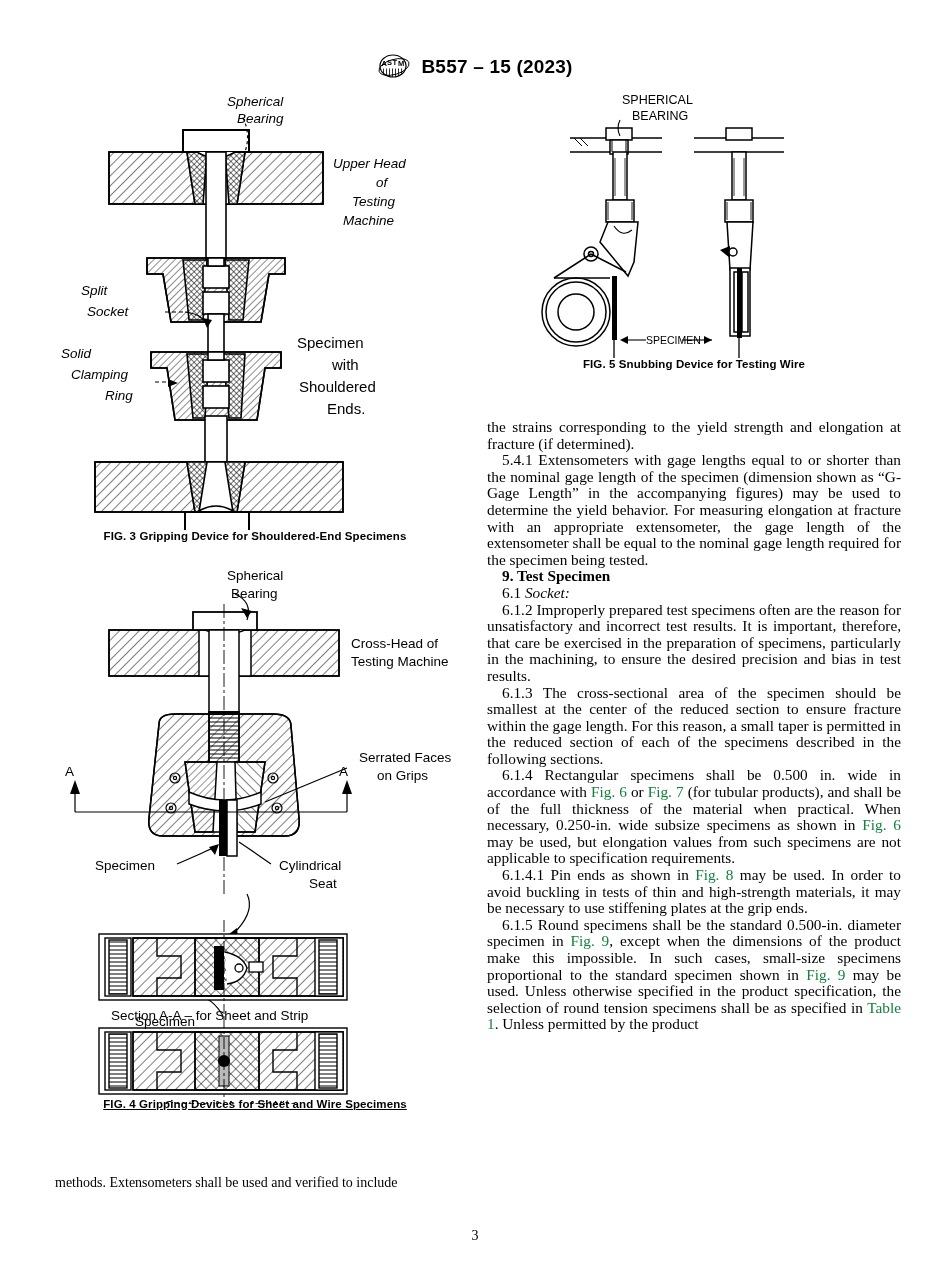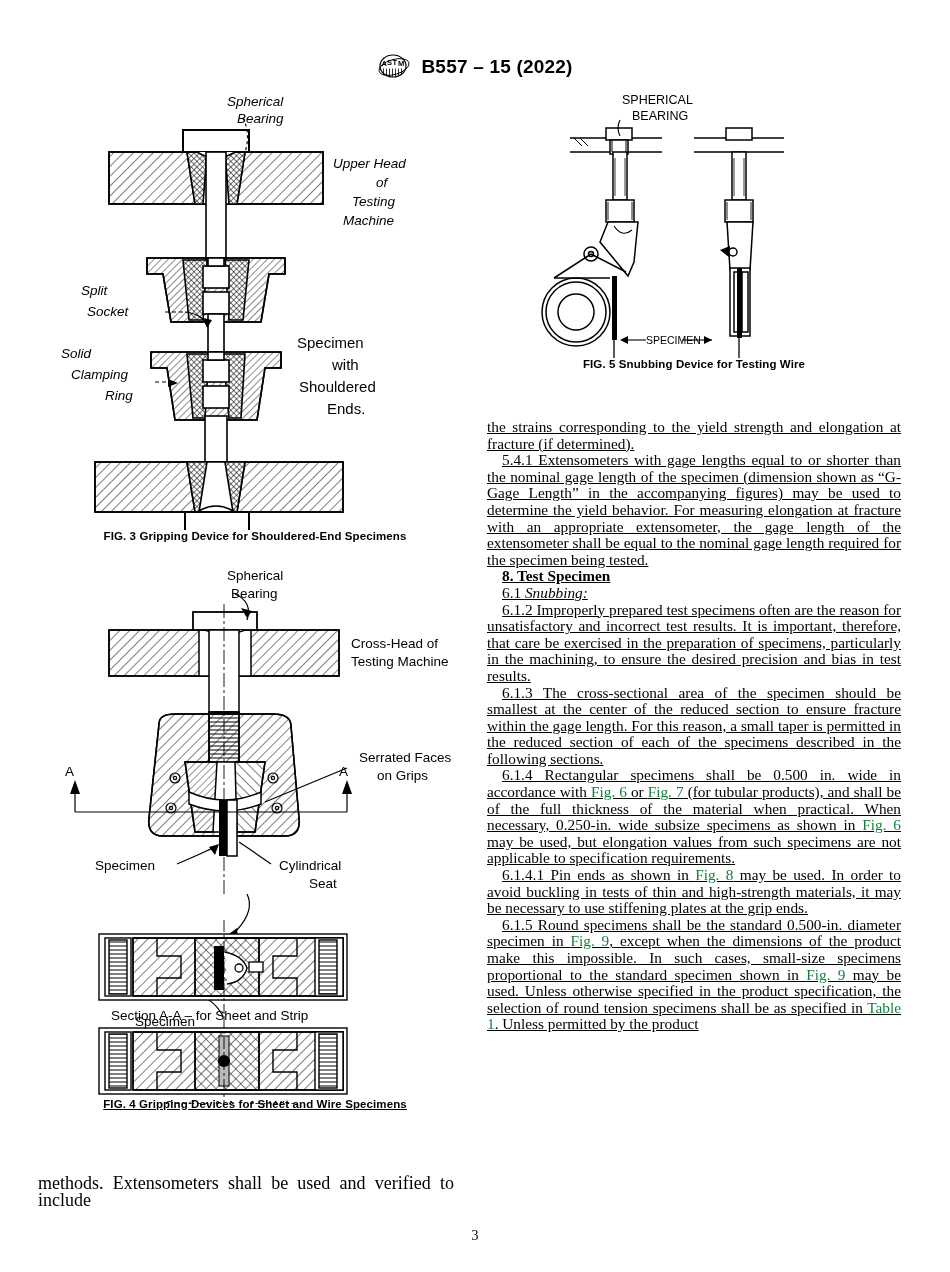--- a/index.html
+++ b/index.html
@@ -53,22 +53,22 @@
   .ital{ font-style:italic; }
   .lnk{ color:#15803d; }
 
   .page-number{
     position:absolute; left:0; top:1228px; width:950px;
     text-align:center; font-size:14px;
   }
 
   
   .left-tail{
-    position:absolute; left:38px; top:1175px; width:416px;
-    font-size:18px; line-height:16.6px; text-align:justify;
+    position:absolute; left:55px; top:1175px; width:416px;
+    font-size:14px; line-height:16.6px; text-align:justify;
   }
 </style>
 </head>
 <body>
 
 <div class="page-header">
   <svg class="astm-logo" viewBox="0 0 68 60">
     <ellipse cx="32" cy="28" rx="26" ry="22" fill="none" stroke="#000" stroke-width="2.4"></ellipse>
     <ellipse cx="34" cy="30" rx="31" ry="15" fill="none" stroke="#000" stroke-width="1.8" transform="rotate(-16 34 30)"></ellipse>
     <g fill="#000" font-family="Liberation Sans, sans-serif" font-weight="bold" font-size="15">
@@ -80,21 +80,21 @@
     <g stroke="#000" stroke-width="1.6">
       <line x1="13" y1="33" x2="13" y2="46"></line>
         <line x1="19" y1="33" x2="19" y2="48"></line>
       <line x1="25" y1="33" x2="25" y2="49"></line>
         <line x1="31" y1="33" x2="31" y2="50"></line>
       <line x1="37" y1="33" x2="37" y2="49"></line>
         <line x1="43" y1="33" x2="43" y2="48"></line>
       <line x1="49" y1="33" x2="49" y2="45"></line>
     </g>
   </svg>
-  <span class="doc-title">B557 – 15 (2022)</span>
+  <span class="doc-title">B557 – 15 (2023)</span>
 </div>
 
 <div class="col-left">
 
   <div class="figure">
     <svg class="fig-svg" width="416" height="440" viewBox="0 0 416 440">
       <defs>
         <pattern id="h45" width="7" height="7" patternUnits="userSpaceOnUse" patternTransform="rotate(45)">
           <line x1="0" y1="0" x2="0" y2="7" stroke="#000" stroke-width="1"></line>
         </pattern>
@@ -409,27 +409,27 @@
         <text x="88" y="14">SPHERICAL</text>
         <text x="98" y="30">BEARING</text>
       </g>
       <g font-family="Liberation Sans, sans-serif" font-size="10.5" fill="#000">
         <text x="112" y="254">SPECIMEN</text>
       </g>
     </svg>
     <div class="fig-caption">FIG. 5  Snubbing Device for Testing Wire</div>
   </div>
 
-  <div class="body-text" style="margin-top:49px;text-decoration:underline;">
+  <div class="body-text" style="margin-top:49px;">
     <p class="noindent">the strains corresponding to the yield strength and elongation at fracture (if determined).</p>
     <p>5.4.1 Extensometers with gage lengths equal to or shorter than the nominal gage length of the specimen (dimension shown as “G-Gage Length” in the accompanying figures) may be used to determine the yield behavior. For measuring elongation at fracture with an appropriate extensometer, the gage length of the extensometer shall be equal to the nominal gage length required for the specimen being tested.</p>
 
-    <p class="sec-head">8.  Test Specimen</p>
-
-    <p><span>6.1 </span><span class="ital">Snubbing:</span></p>
+    <p class="sec-head">9.  Test Specimen</p>
+
+    <p><span>6.1 </span><span class="ital">Socket:</span></p>
 
     <p>6.1.2 Improperly prepared test specimens often are the reason for unsatisfactory and incorrect test results. It is important, therefore, that care be exercised in the preparation of specimens, particularly in the machining, to ensure the desired precision and bias in test results.</p>
     <p>6.1.3 The cross-sectional area of the specimen should be smallest at the center of the reduced section to ensure fracture within the gage length. For this reason, a small taper is permitted in the reduced section of each of the specimens described in the following sections.</p>
 
     <p><span>6.1.4 Rectangular specimens shall be 0.500 in. wide in accordance with </span><span class="lnk">Fig. 6</span><span> or </span><span class="lnk">Fig. 7</span><span> (for tubular products), and shall be of the full thickness of the material when practical. When necessary, 0.250-in. wide subsize specimens as shown in </span><span class="lnk">Fig. 6</span><span> may be used, but elongation values from such specimens are not applicable to specification requirements.</span></p>
 
     <p><span>6.1.4.1 Pin ends as shown in </span><span class="lnk">Fig. 8</span><span> may be used. In order to avoid buckling in tests of thin and high-strength materials, it may be necessary to use stiffening plates at the grip ends.</span></p>
 
     <p><span>6.1.5 Round specimens shall be the standard 0.500-in. diameter specimen in </span><span class="lnk">Fig. 9</span><span>, except when the dimensions of the product make this impossible. In such cases, small-size specimens proportional to the standard specimen shown in </span><span class="lnk">Fig. 9</span><span> may be used. Unless otherwise specified in the product specification, the selection of round tension specimens shall be as specified in </span><span class="lnk">Table 1</span><span>. Unless permitted by the product</span></p>
   </div>

